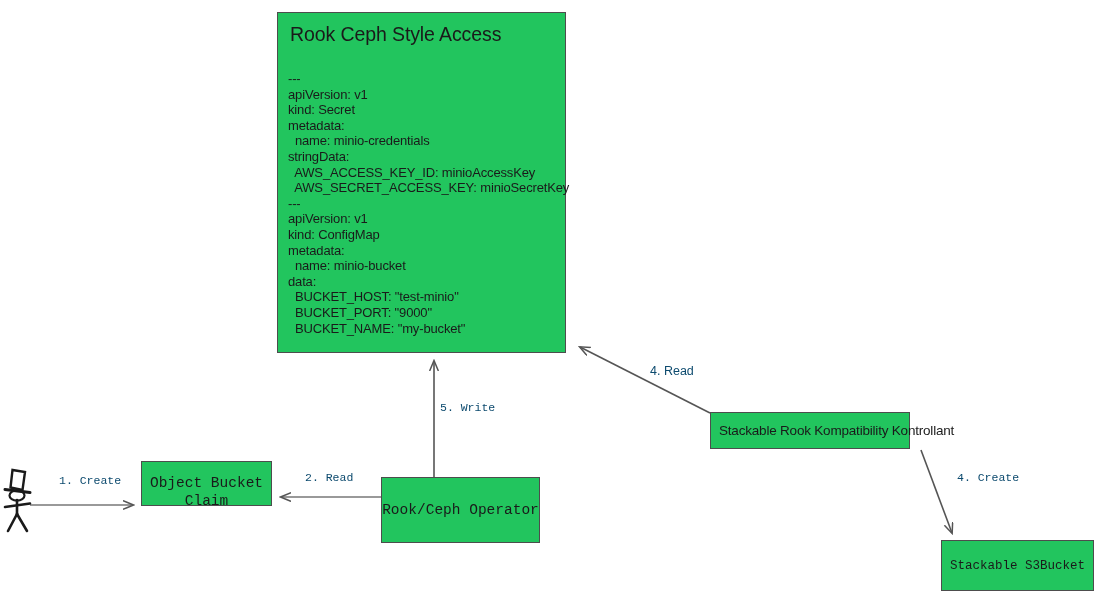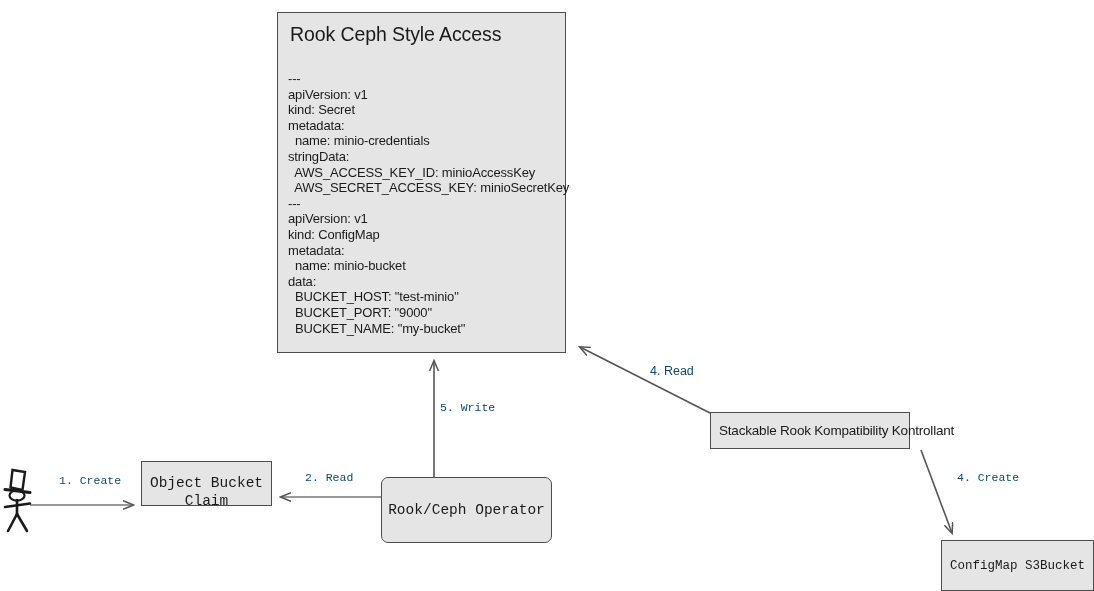--- a/index.html
+++ b/index.html
@@ -17,21 +17,21 @@
   #canvas {
     position: absolute;
     left: 0; top: 0;
     width: 1094px;
     height: 591px;
   }
   .node {
     position: absolute;
     box-sizing: border-box;
     border: 1.4px solid #4d4d4d;
-    background: #e5e5e5;
+    background: #22c55e;
   }
   
   #yaml-panel {
     left: 277px;
     top: 12px;
     width: 289px;
     height: 341px;
   }
   #yaml-title {
     position: absolute;
@@ -66,23 +66,22 @@
   #obc-node {
     left: 141px;
     top: 461px;
     width: 131px;
     height: 45px;
   }
   #obc-node .mono-label { top: 12px; }
   #operator-node {
     left: 381px;
     top: 477px;
-    width: 171px;
+    width: 159px;
     height: 66px;
-    border-radius: 7px;
   }
   #operator-node .mono-label { top: 23px; }
   #s3bucket-node {
     left: 941px;
     top: 540px;
     width: 153px;
     height: 51px;
   }
   #s3bucket-node .mono-label {
     top: 16px;
@@ -199,20 +198,20 @@
 
 <div class="node" id="operator-node">
   <div class="mono-label" style="white-space: pre;">Rook/Ceph Operator</div>
 </div>
 
 <div class="node" id="srkk-node">
   <div id="srkk-label">Stackable Rook Kompatibility Kontrollant</div>
 </div>
 
 <div class="node" id="s3bucket-node">
-  <div class="mono-label" style="white-space: pre;">ConfigMap S3Bucket</div>
+  <div class="mono-label" style="white-space: pre;">Stackable S3Bucket</div>
 </div>
 
 <div class="edge-label mono" id="label-create1">1. Create</div>
 <div class="edge-label mono" id="label-read2">2. Read</div>
 <div class="edge-label mono" id="label-write3">5. Write</div>
 <div class="edge-label sans" id="label-read4">4. Read</div>
 <div class="edge-label mono" id="label-create5">4. Create</div>
 
 </body></html>

